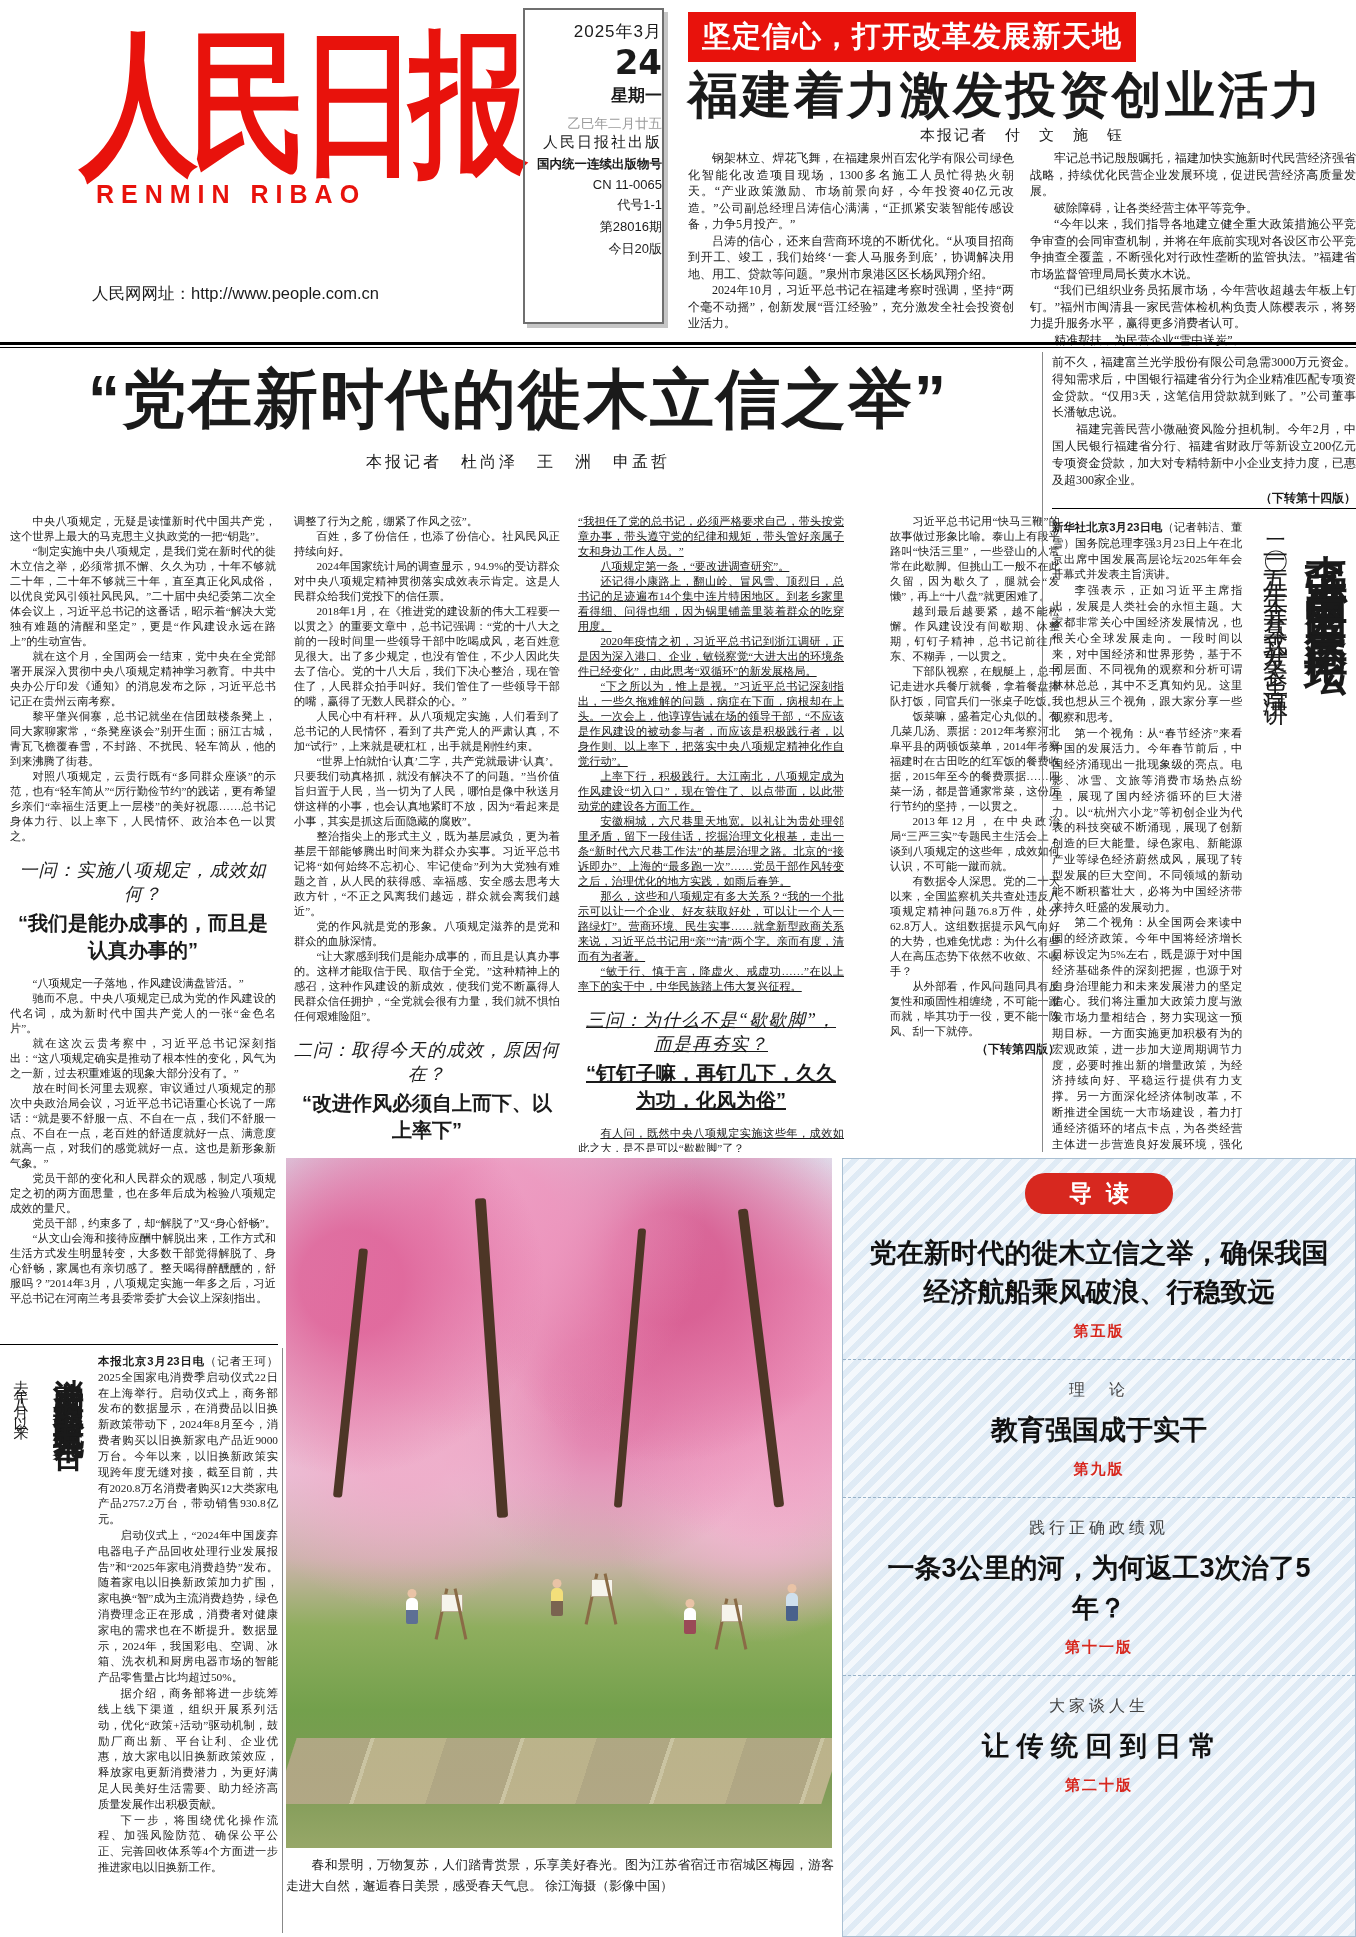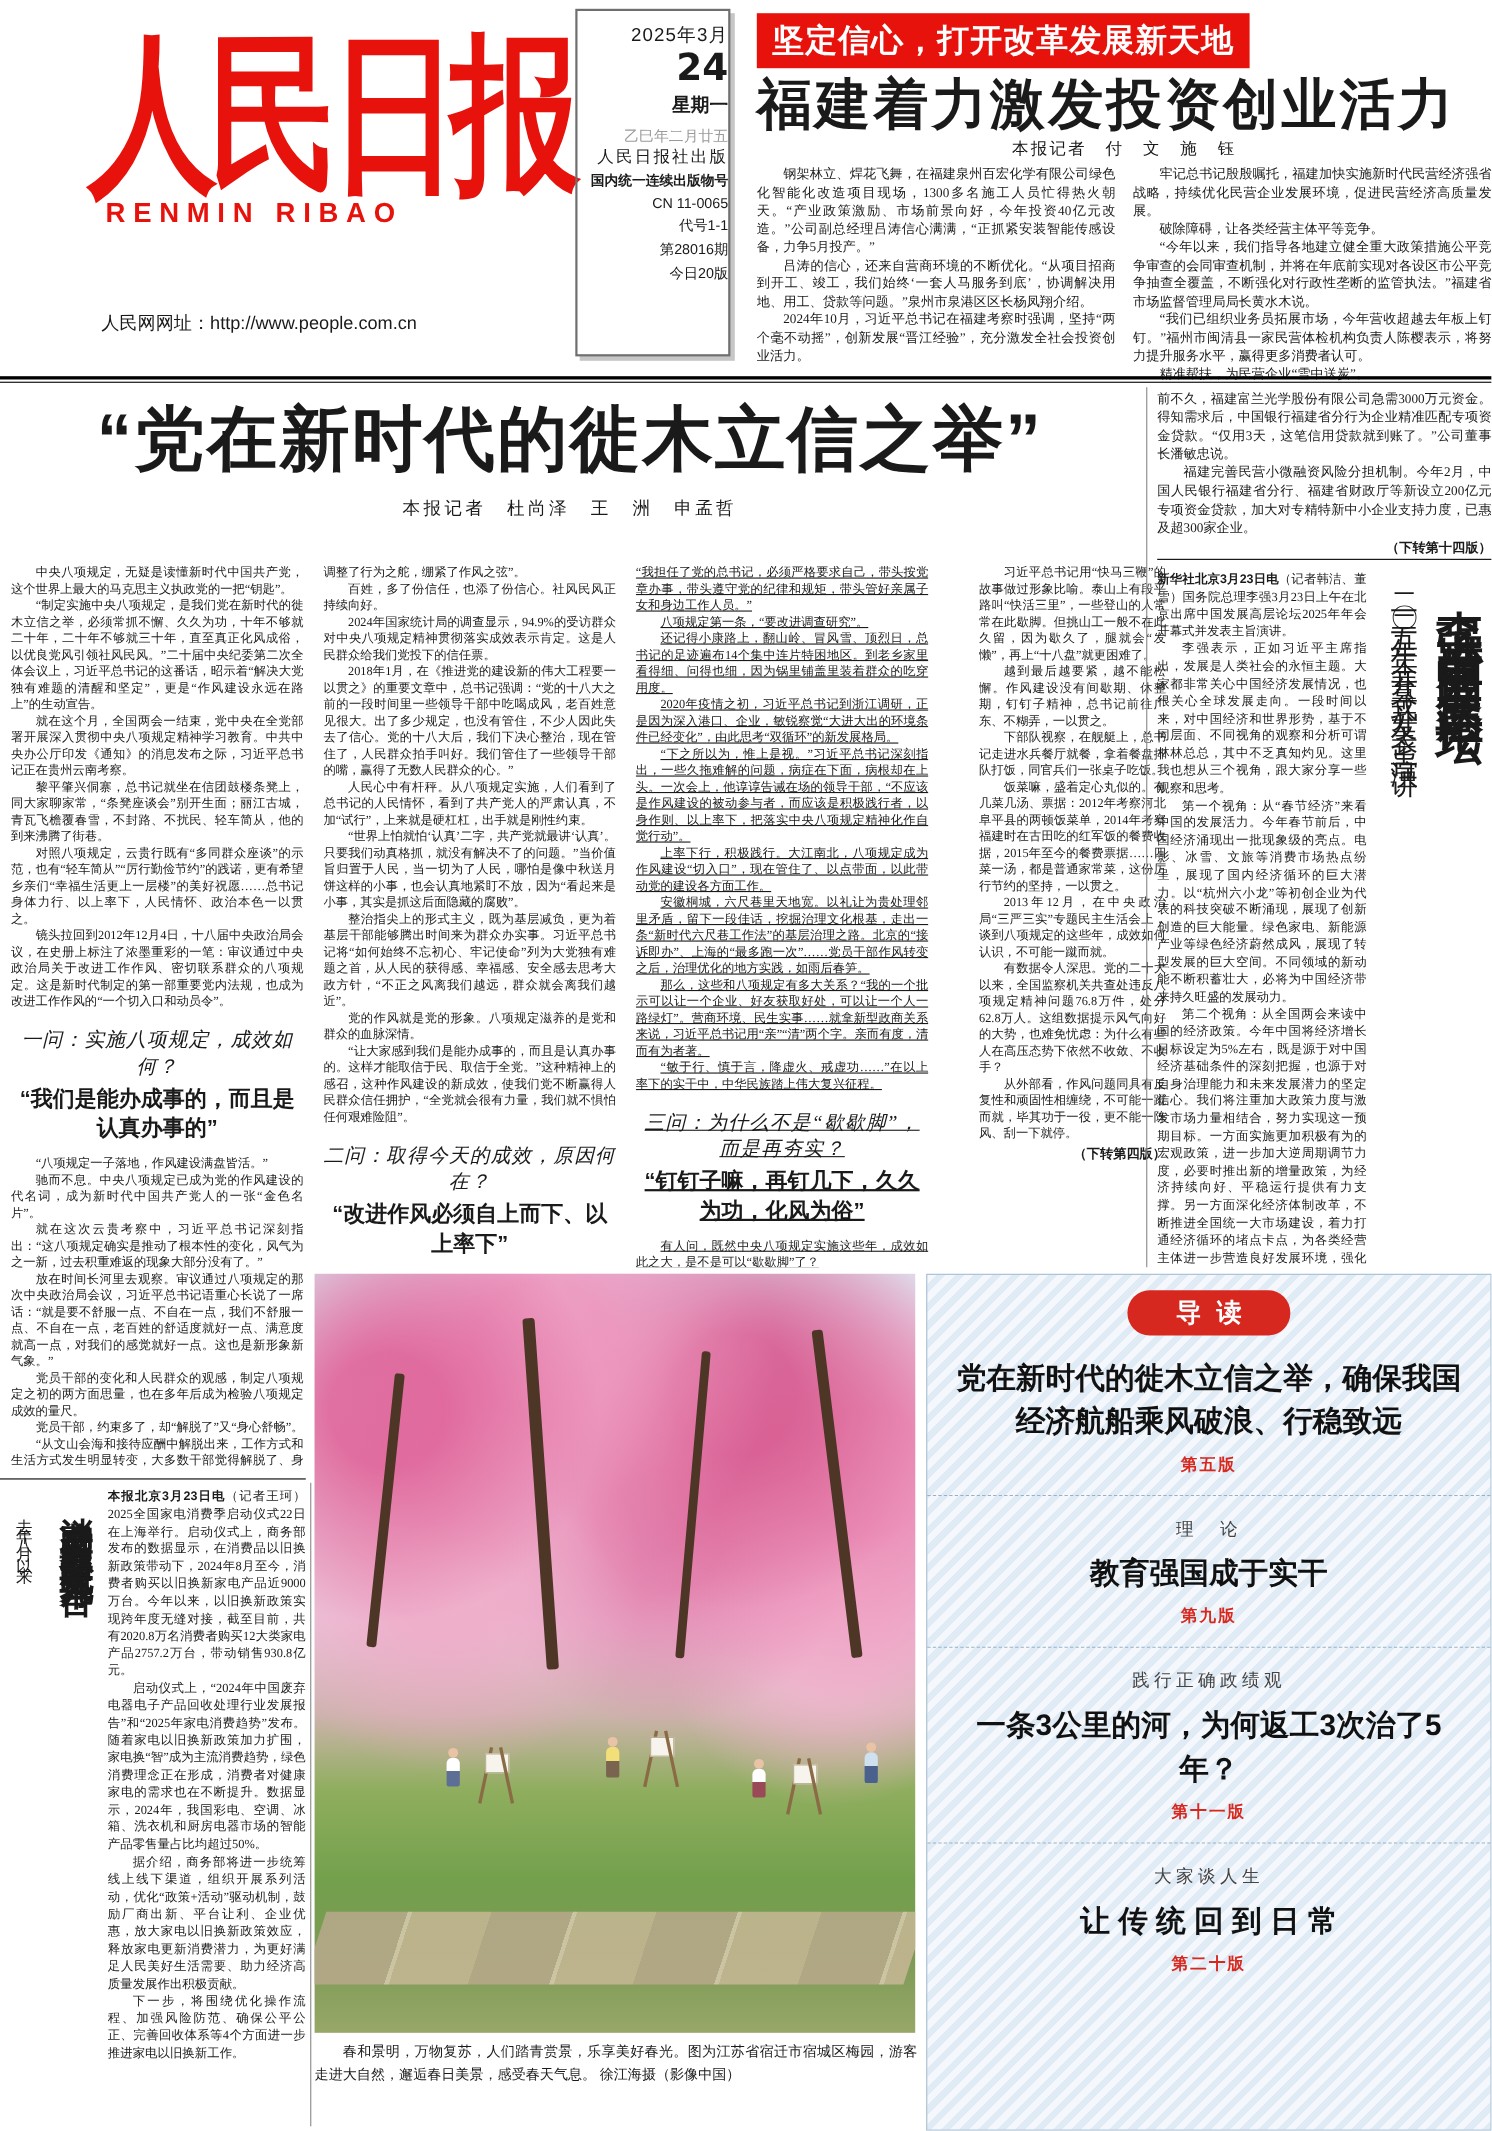--- a/index.html
+++ b/index.html
@@ -157,21 +157,20 @@
 
 <div class="abs" id="main-headline">“党在新时代的徙木立信之举”</div>
 <div class="abs" id="main-byline">本报记者　杜尚泽　王　洲　申孟哲</div>
 
 <div class="abs mcol" style="left:10px;top:514px;width:266px;height:820px;">
     <p class="bp">中央八项规定，无疑是读懂新时代中国共产党，这个世界上最大的马克思主义执政党的一把“钥匙”。</p>
     <p class="bp">“制定实施中央八项规定，是我们党在新时代的徙木立信之举，必须常抓不懈、久久为功，十年不够就二十年，二十年不够就三十年，直至真正化风成俗，以优良党风引领社风民风。”二十届中央纪委第二次全体会议上，习近平总书记的这番话，昭示着“解决大党独有难题的清醒和坚定”，更是“作风建设永远在路上”的生动宣告。</p>
     <p class="bp">就在这个月，全国两会一结束，党中央在全党部署开展深入贯彻中央八项规定精神学习教育。中共中央办公厅印发《通知》的消息发布之际，习近平总书记正在贵州云南考察。</p>
     <p class="bp">黎平肇兴侗寨，总书记就坐在信团鼓楼条凳上，同大家聊家常，“条凳座谈会”别开生面；丽江古城，青瓦飞檐覆春雪，不封路、不扰民、轻车简从，他的到来沸腾了街巷。</p>
     <p class="bp">对照八项规定，云贵行既有“多同群众座谈”的示范，也有“轻车简从”“厉行勤俭节约”的践诺，更有希望乡亲们“幸福生活更上一层楼”的美好祝愿……总书记身体力行、以上率下，人民情怀、政治本色一以贯之。</p>
-    <p class="bp">镜头拉回到2012年12月4日，十八届中央政治局会议，在史册上标注了浓墨重彩的一笔：审议通过中央政治局关于改进工作作风、密切联系群众的八项规定。这是新时代制定的第一部重要党内法规，也成为改进工作作风的“一个切入口和动员令”。</p>
     <div class="qhead">一问：实施八项规定，成效如何？</div>
     <div class="qquote">“我们是能办成事的，而且是认真办事的”</div>
     <p class="bp">“八项规定一子落地，作风建设满盘皆活。”</p>
     <p class="bp">驰而不息。中央八项规定已成为党的作风建设的代名词，成为新时代中国共产党人的一张“金色名片”。</p>
     <p class="bp">就在这次云贵考察中，习近平总书记深刻指出：“这八项规定确实是推动了根本性的变化，风气为之一新，过去积重难返的现象大部分没有了。”</p>
     <p class="bp">放在时间长河里去观察。审议通过八项规定的那次中央政治局会议，习近平总书记语重心长说了一席话：“就是要不舒服一点、不自在一点，我们不舒服一点、不自在一点，老百姓的舒适度就好一点、满意度就高一点，对我们的感觉就好一点。这也是新形象新气象。”</p>
     <p class="bp">党员干部的变化和人民群众的观感，制定八项规定之初的两方面思量，也在多年后成为检验八项规定成效的量尺。</p>
     <p class="bp">党员干部，约束多了，却“解脱了”又“身心舒畅”。</p>
     <p class="bp">“从文山会海和接待应酬中解脱出来，工作方式和生活方式发生明显转变，大多数干部觉得解脱了、身心舒畅，家属也有亲切感了。整天喝得醉醺醺的，舒服吗？”2014年3月，八项规定实施一年多之后，习近平总书记在河南兰考县委常委扩大会议上深刻指出。</p>
   </div>

